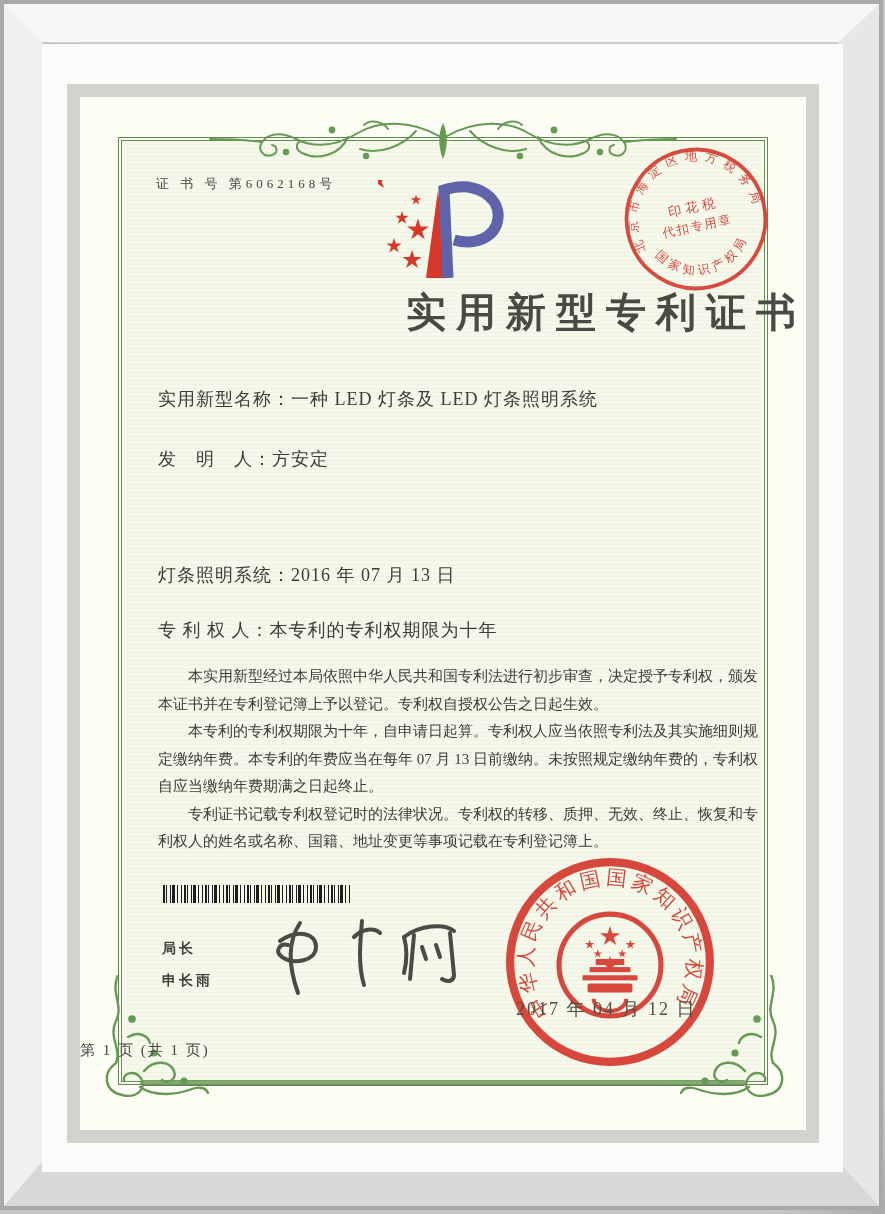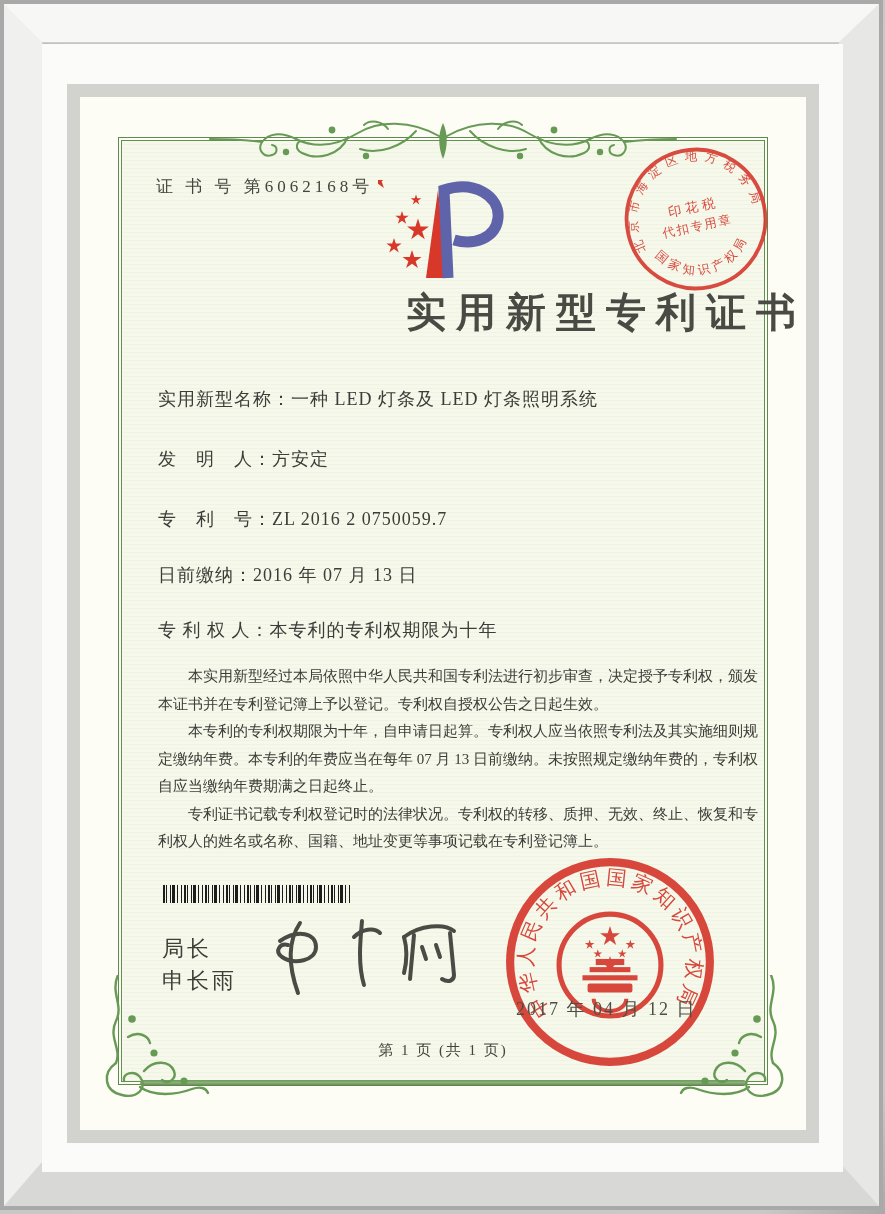--- a/index.html
+++ b/index.html
@@ -7,33 +7,33 @@
   
   .frame-bevel{position:absolute;left:4px;top:4px;right:6px;bottom:8px;border-style:solid;border-width:38px 40px 44px 38px;border-color:#f7f7f6 #e7e7e6 #d8d8d7 #f0f0ef;box-shadow:0 0 0 4px #a9a9a9, inset 0 0 0 1px #cfcfcf;}
   .mat{position:absolute;left:42px;top:44px;width:801px;height:1128px;background:#fbfbf9;}
   .mat-shadow{position:absolute;left:67px;top:84px;width:752px;height:1059px;background:#d2d2cf;}
   
   .page{position:absolute;left:80px;top:97px;width:726px;height:1033px;background:#fdfdf6;color:#3c3c38;}
   .border-outer{position:absolute;left:38px;top:40px;width:648px;height:946px;border:1px solid #5c8a4f;}
   .border-inner{position:absolute;left:2px;top:2px;right:2px;bottom:2px;border:1px solid #61904f;background:
      repeating-linear-gradient(0deg, rgba(120,160,90,0.05) 0 1px, rgba(0,0,0,0) 1px 4px), #f5f8ea;}
   .bottom-band{position:absolute;left:60px;top:983px;width:606px;height:6px;background:linear-gradient(#6d9a5c,#8cb079 45%,#567f45);border-radius:3px;}
-  .cert-no{position:absolute;left:76px;top:78px;font-size:17px;letter-spacing:4px;color:#45453f;}
+  .cert-no{position:absolute;left:76px;top:78px;font-size:13px;letter-spacing:4px;color:#45453f;}
   .logo{position:absolute;left:298px;top:83px;}
   .title{position:absolute;left:0;top:188px;width:100%;text-align:right;font-size:40px;font-weight:bold;letter-spacing:10px;color:#4a4a44;}
   .field{position:absolute;left:78px;font-size:18px;letter-spacing:1px;white-space:nowrap;color:#3c3c38;}
   .paras{position:absolute;left:78px;top:566px;width:600px;font-size:15px;line-height:27.5px;text-align:justify;color:#3c3c38;}
   .paras p{margin:0;text-indent:2em;}
   .barcode{position:absolute;left:83px;top:788px;width:188px;height:18px;background:
     repeating-linear-gradient(90deg,#1c1c1c 0 2px,transparent 2px 3px,#1c1c1c 3px 4px,transparent 4px 7px,#1c1c1c 7px 8px,transparent 8px 9px,#1c1c1c 9px 12px,transparent 12px 14px,#1c1c1c 14px 15px,transparent 15px 18px,#1c1c1c 18px 19px,transparent 19px 21px);}
-  .signer{position:absolute;left:82px;top:836px;font-size:22px;letter-spacing:3px;line-height:32px;color:#3f3f3a;}
+  .signer{position:absolute;left:82px;top:836px;font-size:14px;letter-spacing:3px;line-height:32px;color:#3f3f3a;font-weight:bold;}
   .signature{position:absolute;left:178px;top:810px;}
   .seal{position:absolute;left:423px;top:758px;opacity:0.92;}
   .seal-date{position:absolute;left:436px;top:900px;width:230px;font-size:18px;letter-spacing:2px;color:#4e4e45;z-index:5;}
-  .footer{position:absolute;left:0;top:944px;width:100%;text-align:center;font-size:15px;letter-spacing:2px;color:#45453f;}
+  .footer{position:absolute;left:0;top:944px;width:100%;font-size:15px;letter-spacing:2px;color:#45453f;}
   .tax-stamp{position:absolute;left:540px;top:46px;transform:rotate(-12deg);opacity:0.9;}
   .flourish-top{position:absolute;left:128px;top:10px;}
   .flourish-bl{position:absolute;left:12px;top:878px;}
   .flourish-br{position:absolute;left:599px;top:878px;transform:scaleX(-1);}
 </style>
 </head>
 <body>
 
 <div class="scene">
   <div class="frame-bevel"></div>
@@ -107,25 +107,22 @@
     </svg>
 
     <div class="title">实用新型专利证书</div>
 
     <div class="field" style="top:290px">
       <span>实用新型名称：</span><span>一种 LED 灯条及 LED 灯条照明系统</span>
     </div>
     <div class="field" style="top:350px">
       <span>发　明　人：</span><span>方安定</span>
     </div>
-    <div class="field" style="top:410px">
-      <span>专　利　号：</span><span>ZL 2016 2 0750059.7</span>
-    </div>
     <div class="field" style="top:466px">
-      <span>日前缴纳：</span><span>2016 年 07 月 13 日</span>
+      <span>灯条照明系统：</span><span>2016 年 07 月 13 日</span>
     </div>
     <div class="field" style="top:521px">
       <span>专 利 权 人：</span><span>本专利的专利权期限为十年</span>
     </div>
 
     <div class="paras">
       <p>本实用新型经过本局依照中华人民共和国专利法进行初步审查，决定授予专利权，颁发本证书并在专利登记簿上予以登记。专利权自授权公告之日起生效。</p>
       <p>本专利的专利权期限为十年，自申请日起算。专利权人应当依照专利法及其实施细则规定缴纳年费。本专利的年费应当在每年 07 月 13 日前缴纳。未按照规定缴纳年费的，专利权自应当缴纳年费期满之日起终止。</p>
       <p>专利证书记载专利权登记时的法律状况。专利权的转移、质押、无效、终止、恢复和专利权人的姓名或名称、国籍、地址变更等事项记载在专利登记簿上。</p>
     </div>

